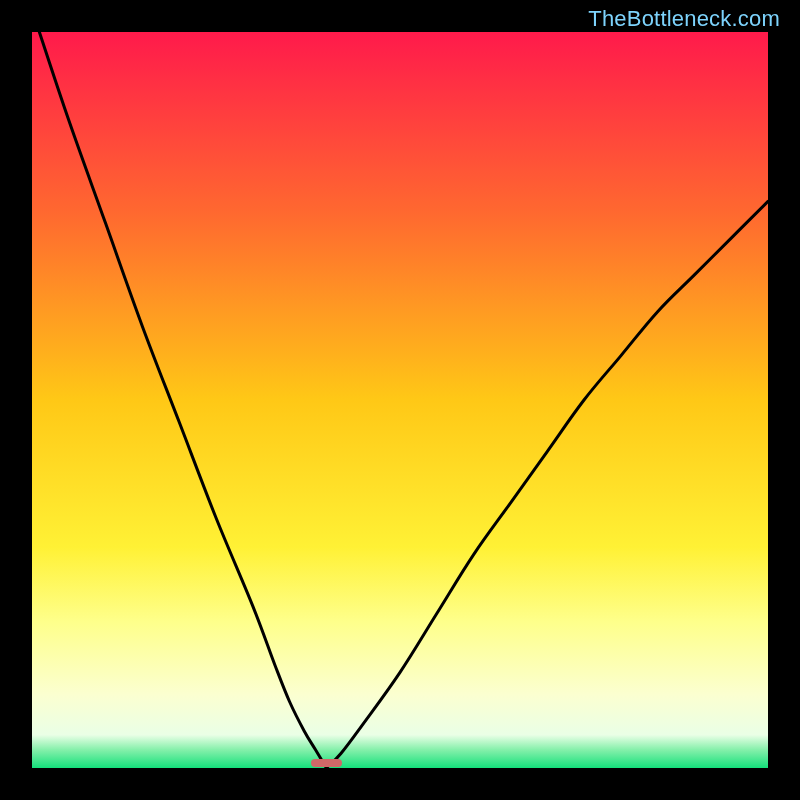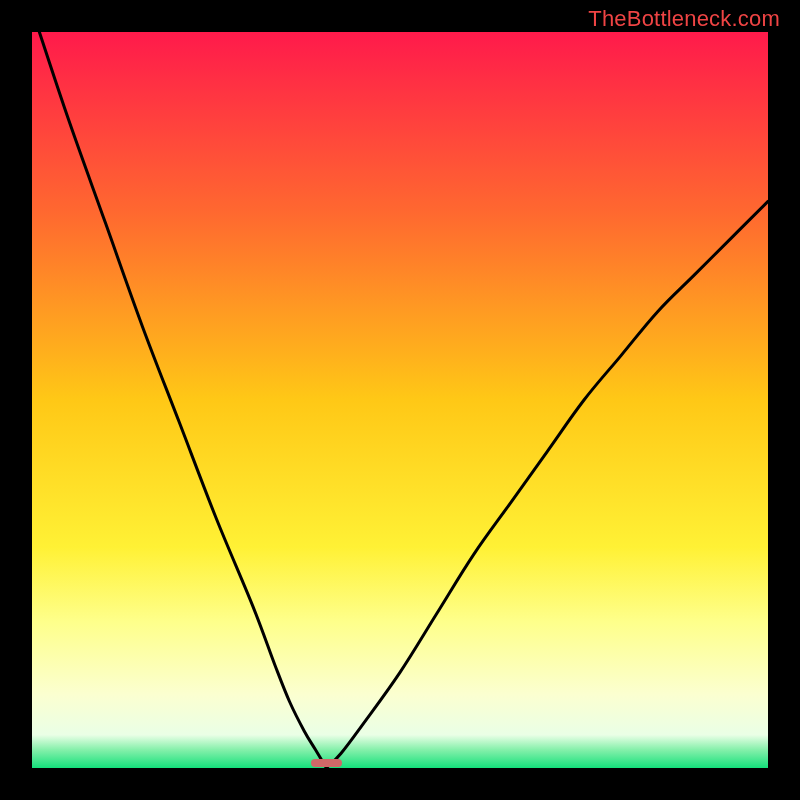--- a/index.html
+++ b/index.html
@@ -21,21 +21,21 @@
     position: absolute;
     left: 32px;
     top: 32px;
     width: 736px;
     height: 736px;
   }
   .watermark {
     position: absolute;
     top: 6px;
     right: 20px;
-    color: #ef4444;
+    color: #7dd3fc;
     font-size: 22px;
     font-weight: 400;
     letter-spacing: 0.2px;
   }
   .marker {
     position: absolute;
     background: #cf6868;
     border-radius: 6px;
   }
 </style>

